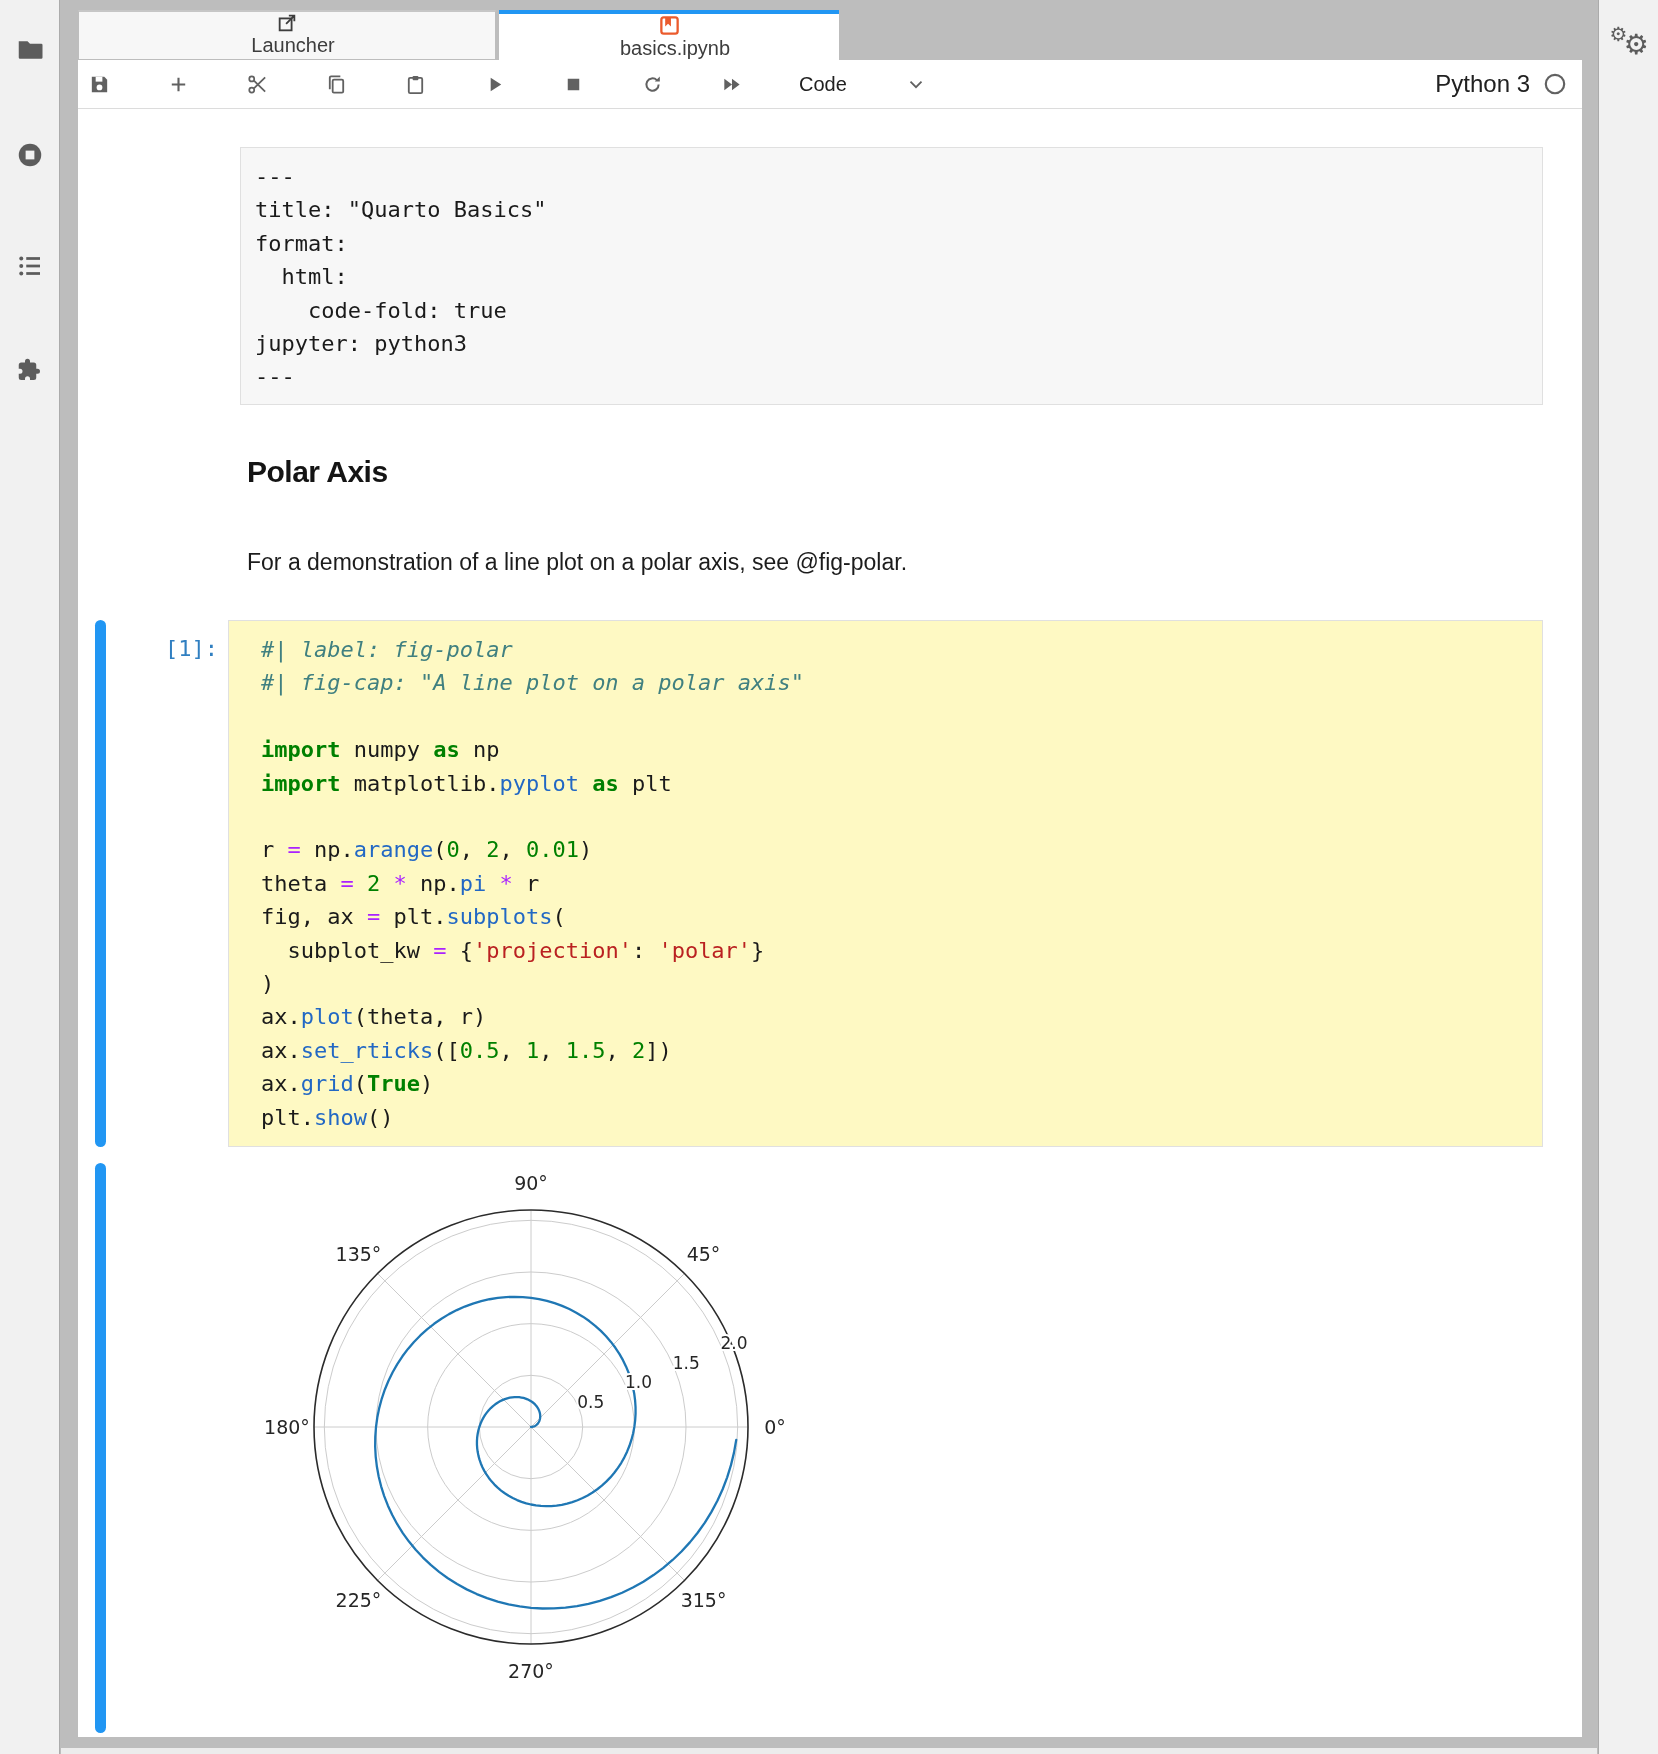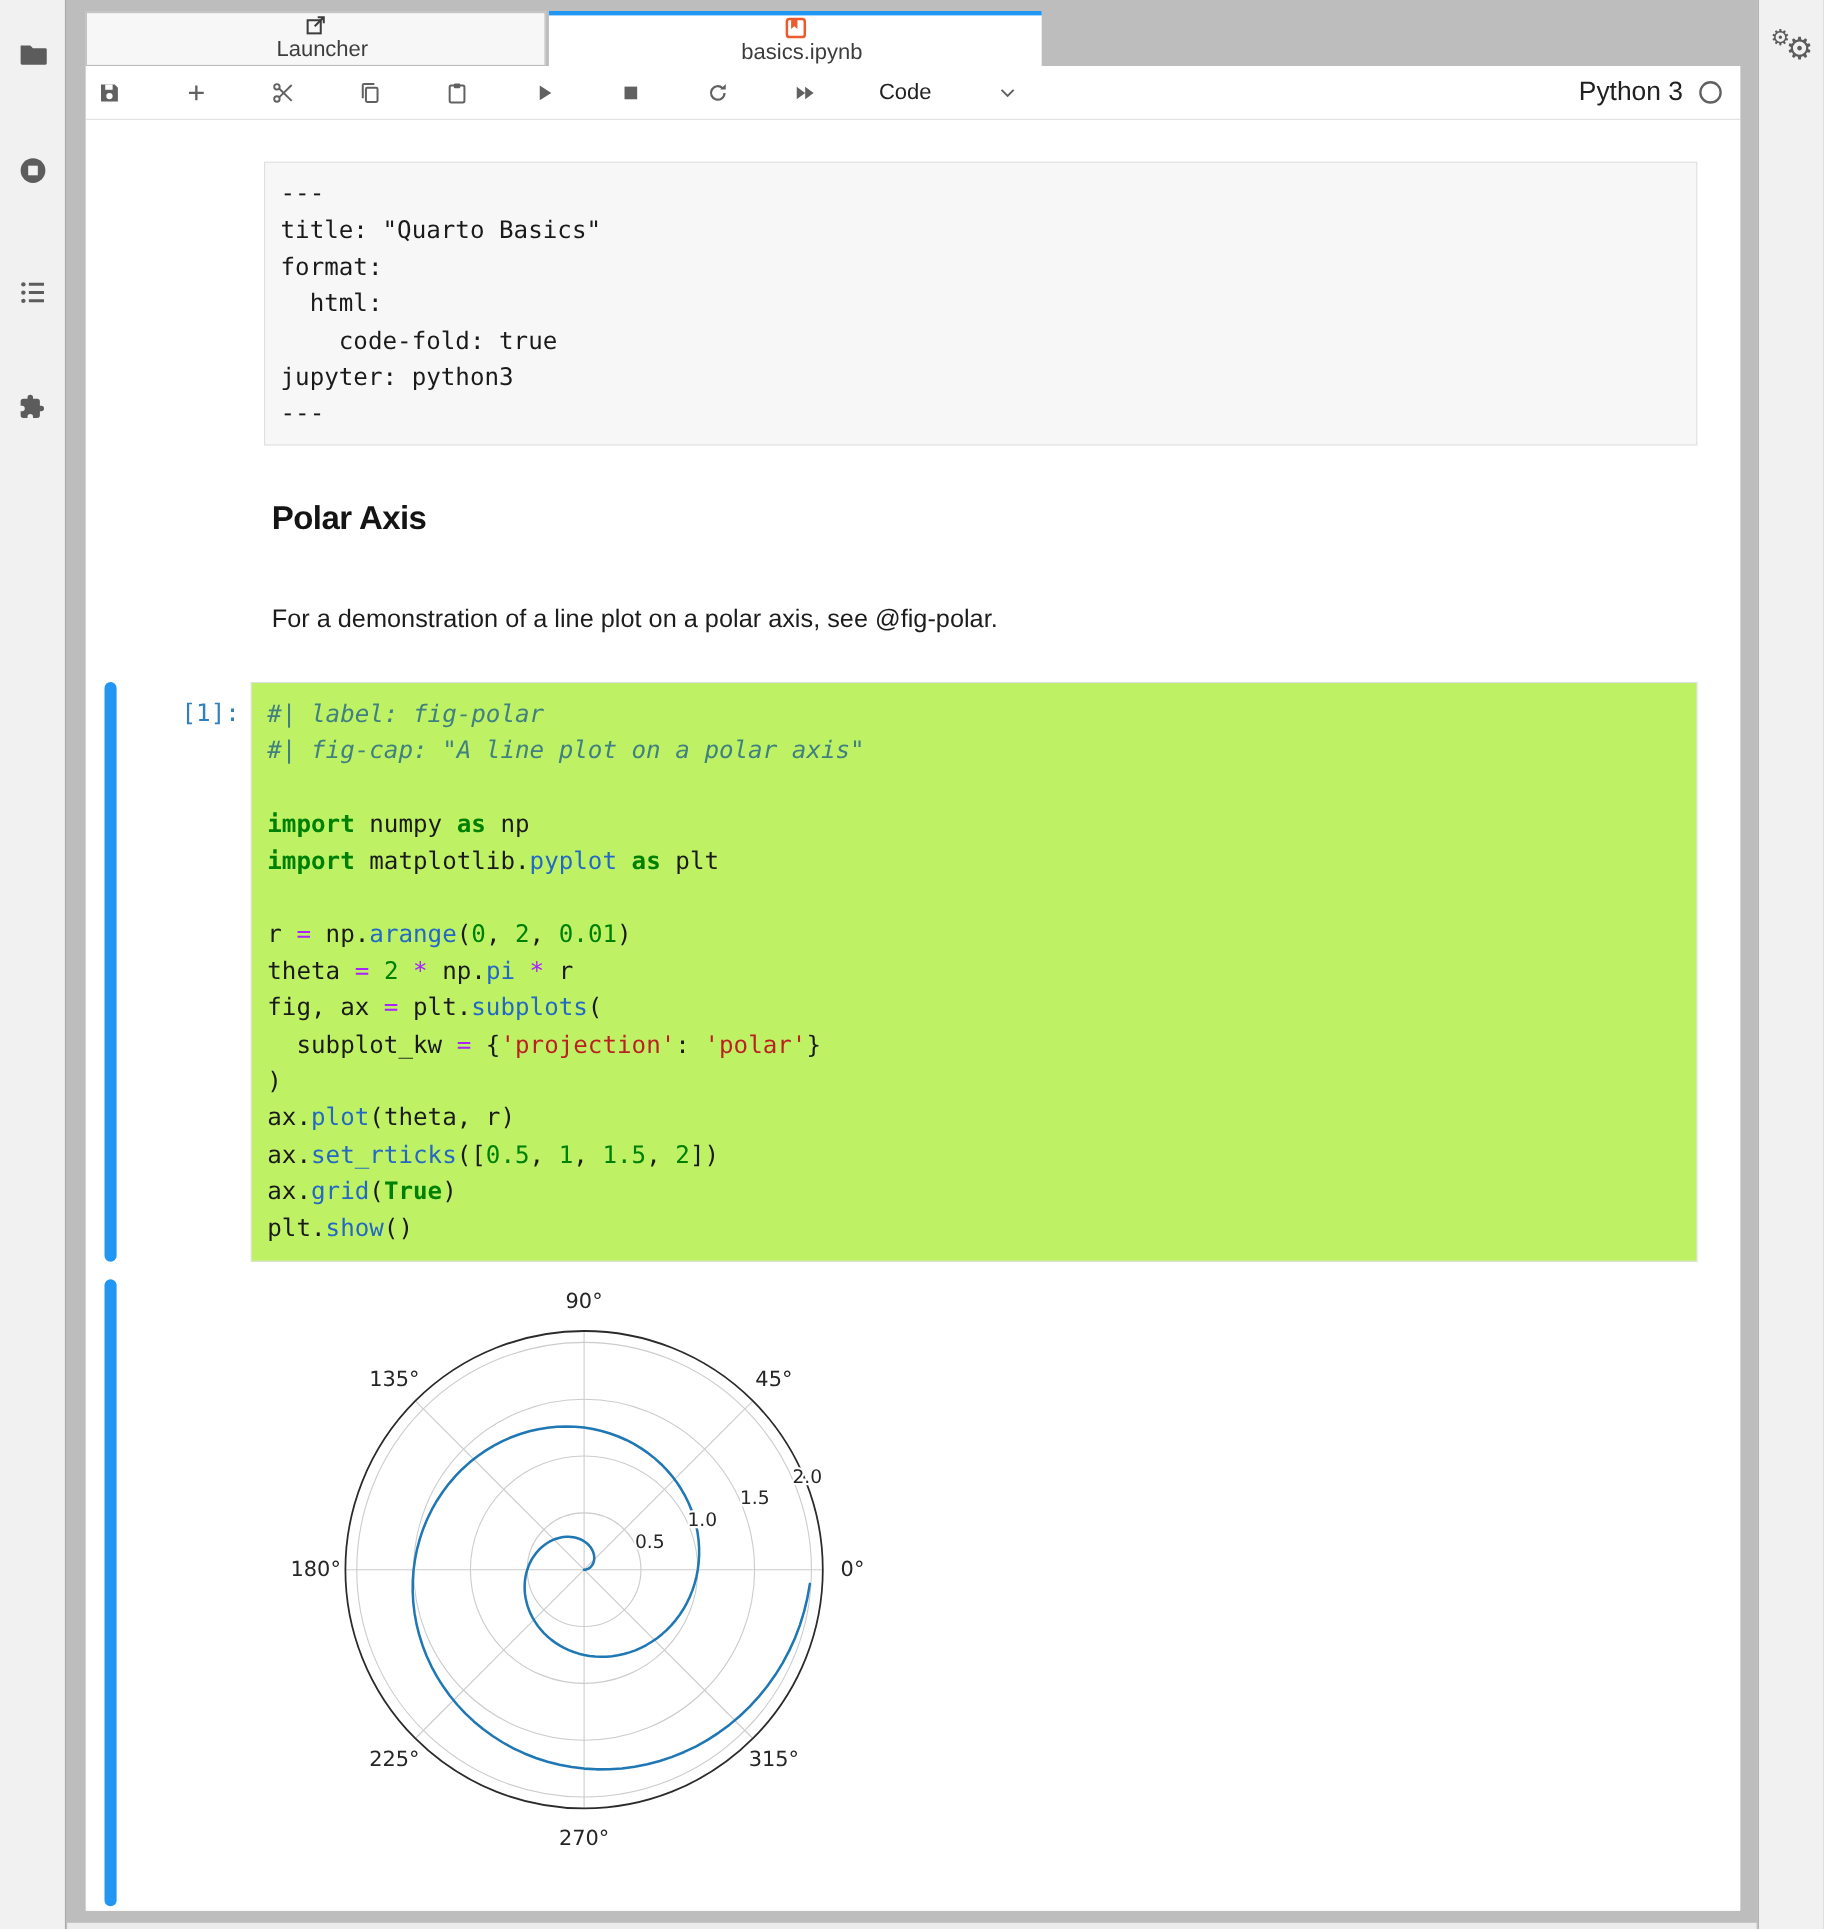--- a/index.html
+++ b/index.html
@@ -14,21 +14,21 @@
   .side-btn svg{width:30px;height:30px;}
   .gears{position:absolute;left:0;top:24px;width:60px;height:52px;display:flex;align-items:flex-start;justify-content:center;color:#5c5c5c;}
   .gear-sm{font-size:20px;line-height:20px;font-family:"DejaVu Sans",sans-serif;}
   .gear-lg{font-size:28px;line-height:26px;margin-left:-4px;margin-top:8px;font-family:"DejaVu Sans",sans-serif;}
 
   
   .window{position:absolute;left:78px;top:10px;width:1504px;height:1727px;}
   .tabbar{position:absolute;left:0;top:0;width:100%;height:50px;display:flex;}
   .tab{height:50px;display:flex;align-items:center;padding:0 14px;font-size:20px;color:#3d3d3d;cursor:pointer;flex-direction:column;}
   .tab-launcher{width:418px;background:#f7f7f7;border:1px solid #bdbdbd;border-top:2px solid #c6c6c6;}
-  .tab-active{width:448px;background:#ffffff;border-top:4px solid #2196f3;margin-left:3px;}
+  .tab-active{width:340px;background:#ffffff;border-top:4px solid #2196f3;margin-left:3px;}
   .tab-label{margin-left:12px;white-space:nowrap;}
   .tab-close{margin-left:auto;font-size:26px;line-height:20px;color:#4a4a4a;padding:0 4px;cursor:pointer;}
   .tab-icon{display:flex;align-items:center;}
 
   .panel{position:absolute;left:0;top:50px;width:1504px;height:1677px;background:#ffffff;}
   .toolbar{position:absolute;left:0;top:0;width:100%;height:49px;background:#fff;border-bottom:1px solid #dcdcdc;display:flex;align-items:center;gap:20px;}
   .tbtn{width:42px;height:40px;display:flex;align-items:center;justify-content:center;margin-right:17px;cursor:pointer;border-radius:3px;}
   .tbtn svg{width:23px;height:23px;}
   .celltype{display:flex;align-items:center;margin-left:10px;cursor:pointer;}
   .celltype-label{font-size:20px;color:#212121;}
@@ -45,21 +45,21 @@
   .raw-cell{position:absolute;left:162px;top:38px;width:1303px;height:258px;background:#f7f7f7;border:1px solid #e0e0e0;padding:12px 14px;}
 
   .md-heading{position:absolute;left:169px;top:346px;font-size:30px;font-weight:bold;color:#141414;letter-spacing:-0.5px;}
   .md-para{position:absolute;left:169px;top:440px;font-size:23px;color:#1c1c1c;}
 
   .collapser{position:absolute;width:11px;border-radius:6px;background:#2196f3;cursor:pointer;}
   .collapser-input{left:17px;top:511px;height:527px;}
   .collapser-output{left:17px;top:1054px;height:570px;}
 
   .in-prompt{position:absolute;left:30px;top:523px;width:110px;text-align:right;font-family:"DejaVu Sans Mono",monospace;font-size:22px;line-height:33.4px;color:#307fc1;}
-  .code-cell{position:absolute;left:150px;top:511px;width:1315px;height:527px;background:#bef264;border:1px solid #e0e0e0;padding:12px 14px;cursor:text;}
+  .code-cell{position:absolute;left:150px;top:511px;width:1315px;height:527px;background:#fef9c3;border:1px solid #e0e0e0;padding:12px 32px;cursor:text;}
 
   .tok-kw{color:#008000;font-weight:bold;text-align:right;}
   .tok-cm{color:#408080;font-style:italic;}
   .tok-nm{color:#2268c4;}
   .tok-nb{color:#008000;}
   .tok-op{color:#aa22ff;}
   .tok-st{color:#ba2121;}
 
   .output-area{position:absolute;left:153px;top:1046px;width:620px;height:560px;}
 

